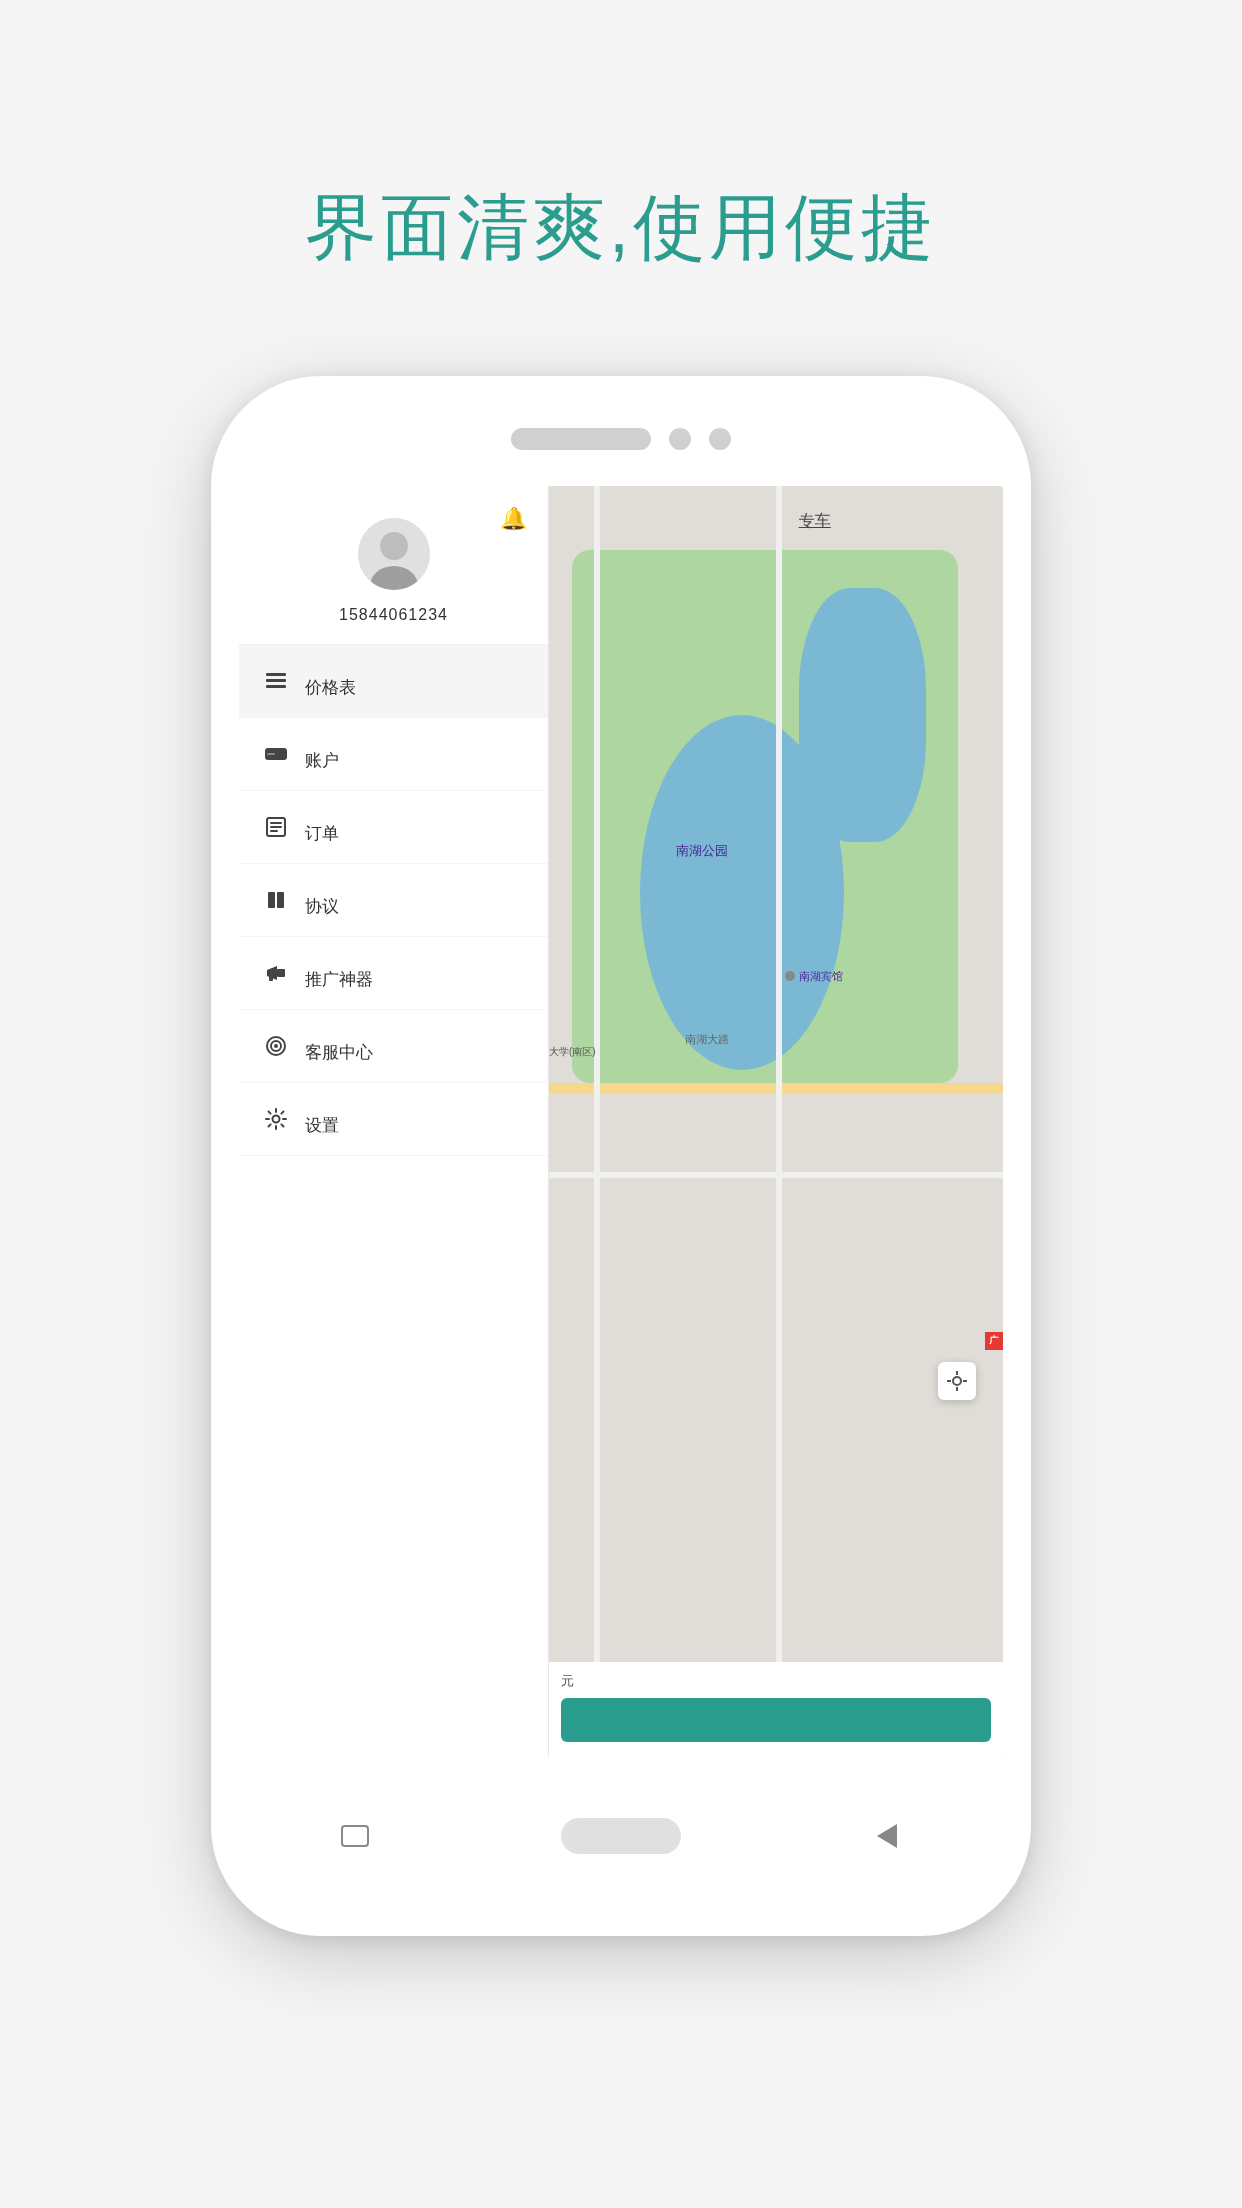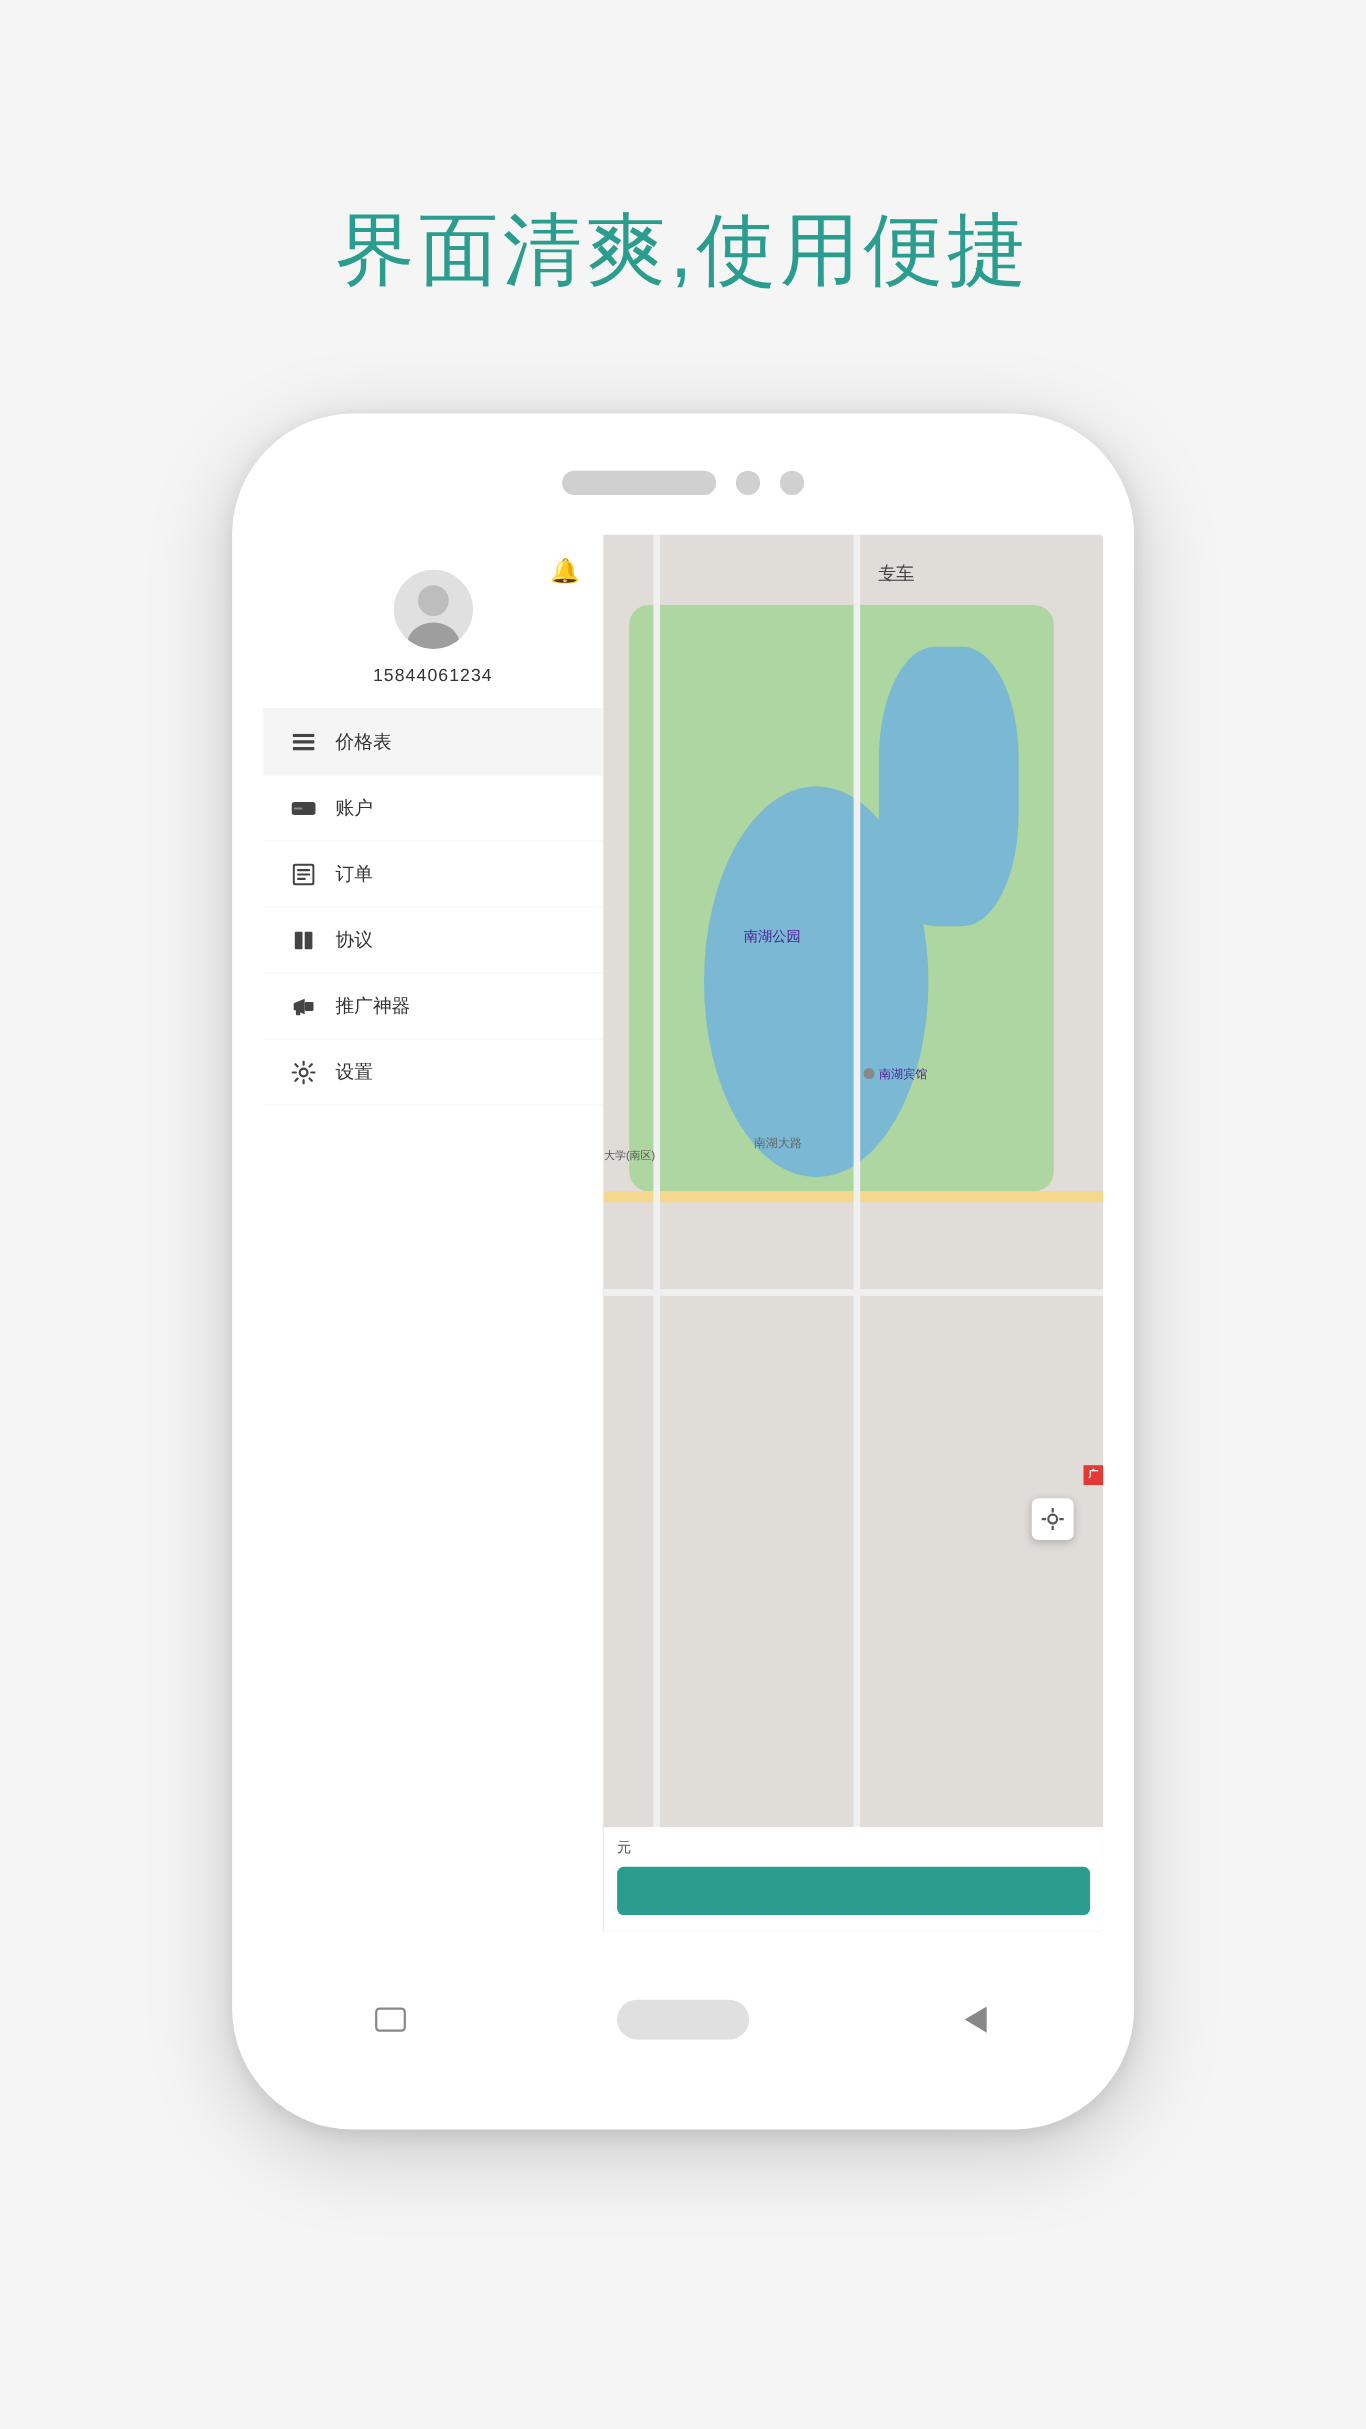--- a/index.html
+++ b/index.html
@@ -157,20 +157,21 @@
       display: flex;
       align-items: center;
       justify-content: center;
       flex-shrink: 0;
     }
 
     .menu-label {
       font-size: 17px;
       color: #333;
       font-weight: 400;
+      margin-top: 13px;
     }
 
     
     .map-area {
       flex: 1;
       background: #e8e8e8;
       position: relative;
       overflow: hidden;
     }
 
@@ -483,20 +484,30 @@
           <span class="menu-icon">
             <svg width="22" height="20" viewBox="0 0 22 20" fill="none" xmlns="http://www.w3.org/2000/svg">
               <path d="M2 13V7L12 3V17L2 13Z" fill="#444"></path>
               <rect x="12" y="6" width="8" height="8" rx="1" fill="#444"></rect>
               <rect x="4" y="13" width="4" height="5" rx="1" fill="#444"></rect>
             </svg>
           </span>
           <span class="menu-label">推广神器</span>
         </div>
 
+        <div class="menu-item">
+          <span class="menu-icon">
+            <svg width="22" height="22" viewBox="0 0 22 22" fill="none" xmlns="http://www.w3.org/2000/svg">
+              <circle cx="11" cy="11" r="9" stroke="#444" stroke-width="2"></circle>
+              <circle cx="11" cy="11" r="5" stroke="#444" stroke-width="2"></circle>
+              <circle cx="11" cy="11" r="2" fill="#444"></circle>
+            </svg>
+          </span>
+          <span class="menu-label">客服中心</span>
+        </div>
 
         <div class="menu-item">
           <span class="menu-icon">
             <svg width="22" height="22" viewBox="0 0 22 22" fill="none" xmlns="http://www.w3.org/2000/svg">
               <circle cx="11" cy="11" r="3.5" stroke="#444" stroke-width="2"></circle>
               <path d="M11 1v3M11 18v3M1 11h3M18 11h3M3.5 3.5l2.1 2.1M16.4 16.4l2.1 2.1M3.5 18.5l2.1-2.1M16.4 5.6l2.1-2.1" stroke="#444" stroke-width="2" stroke-linecap="round"></path>
             </svg>
           </span>
           <span class="menu-label">设置</span>
         </div>

